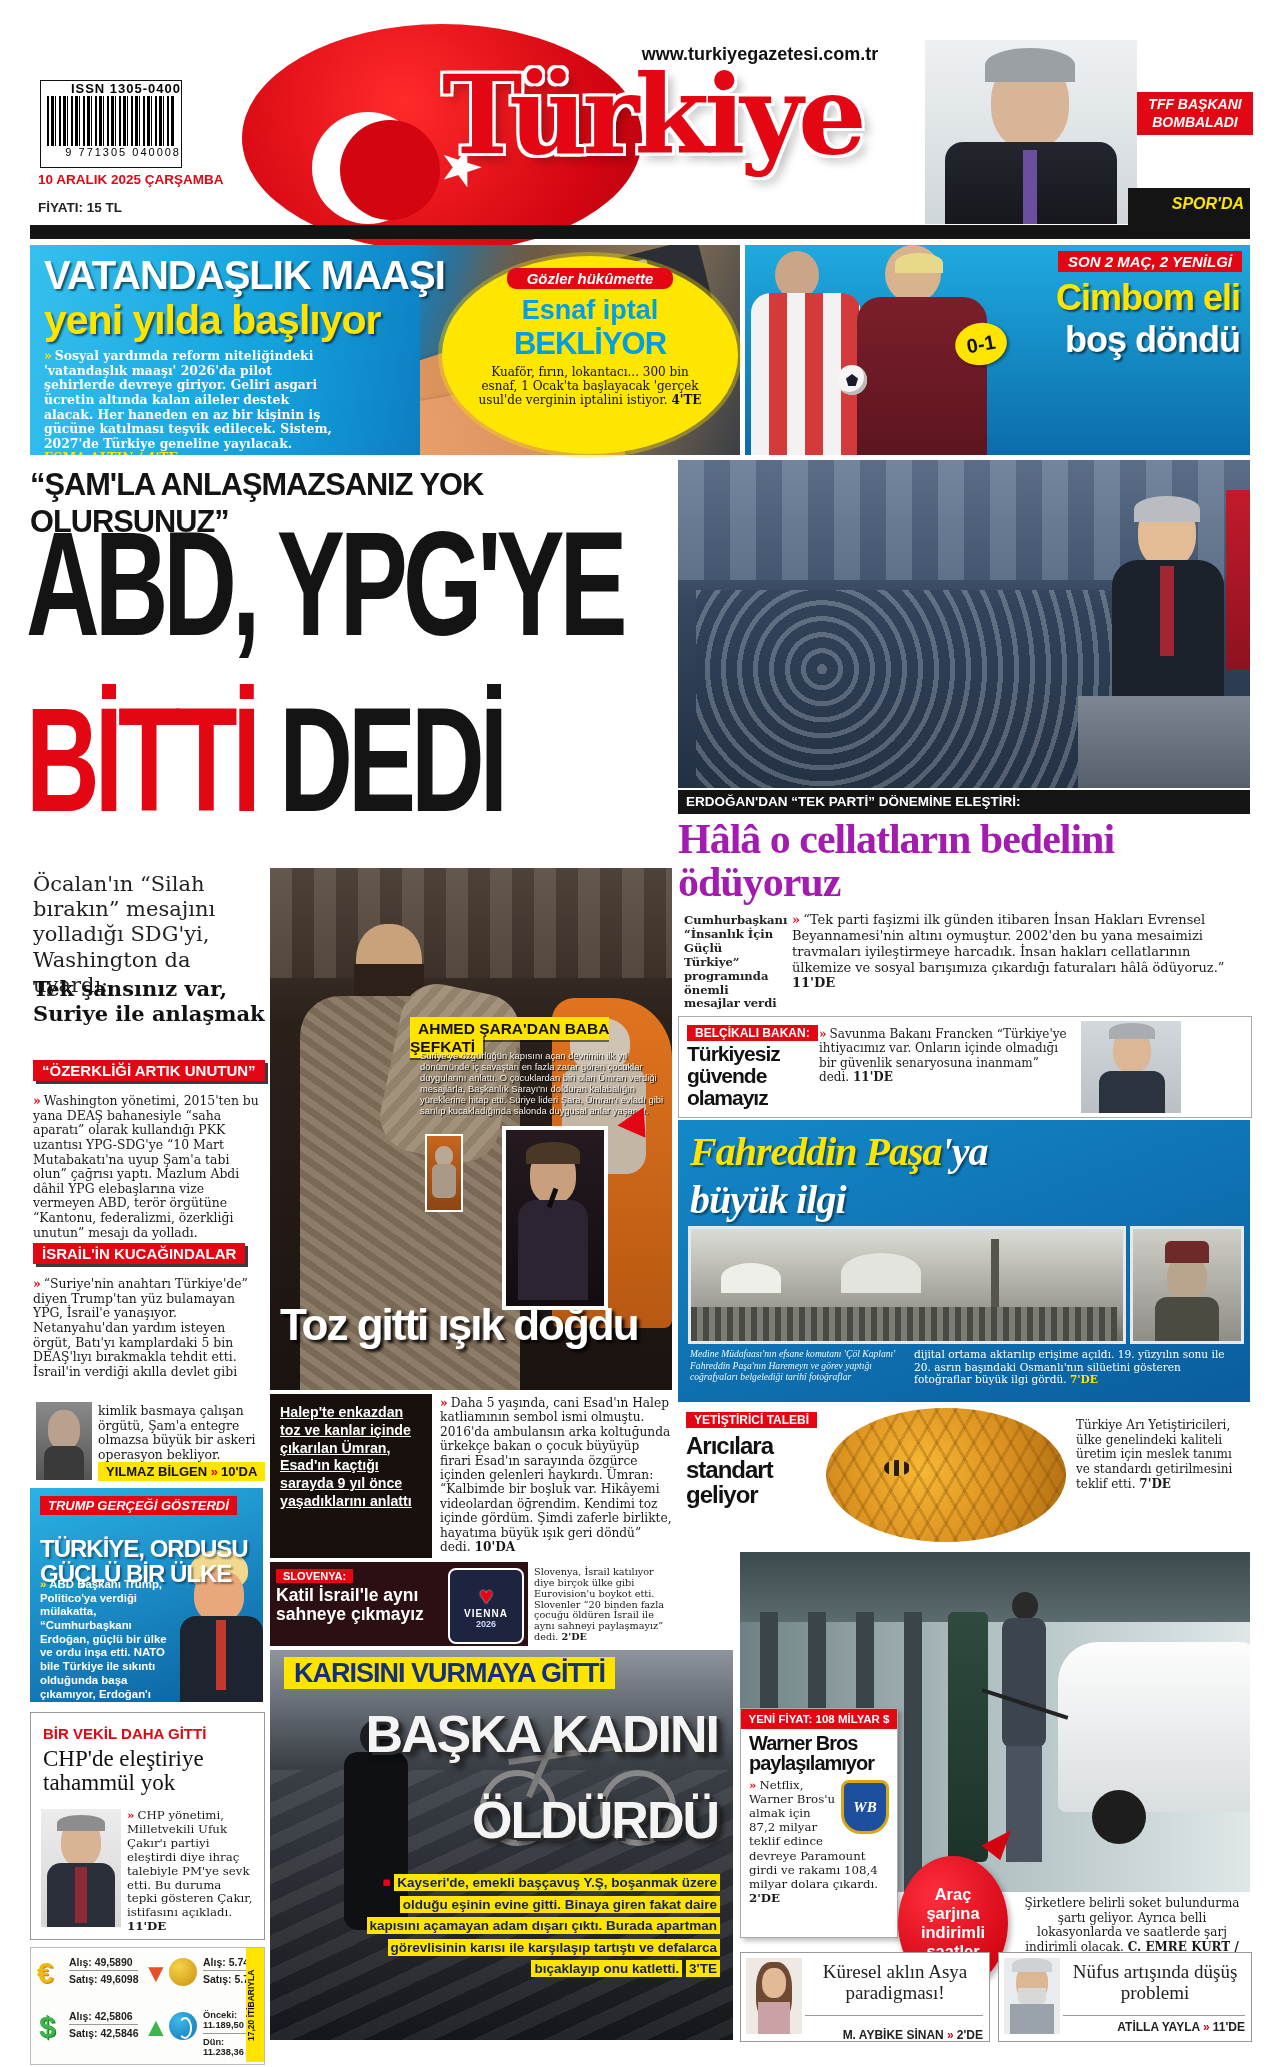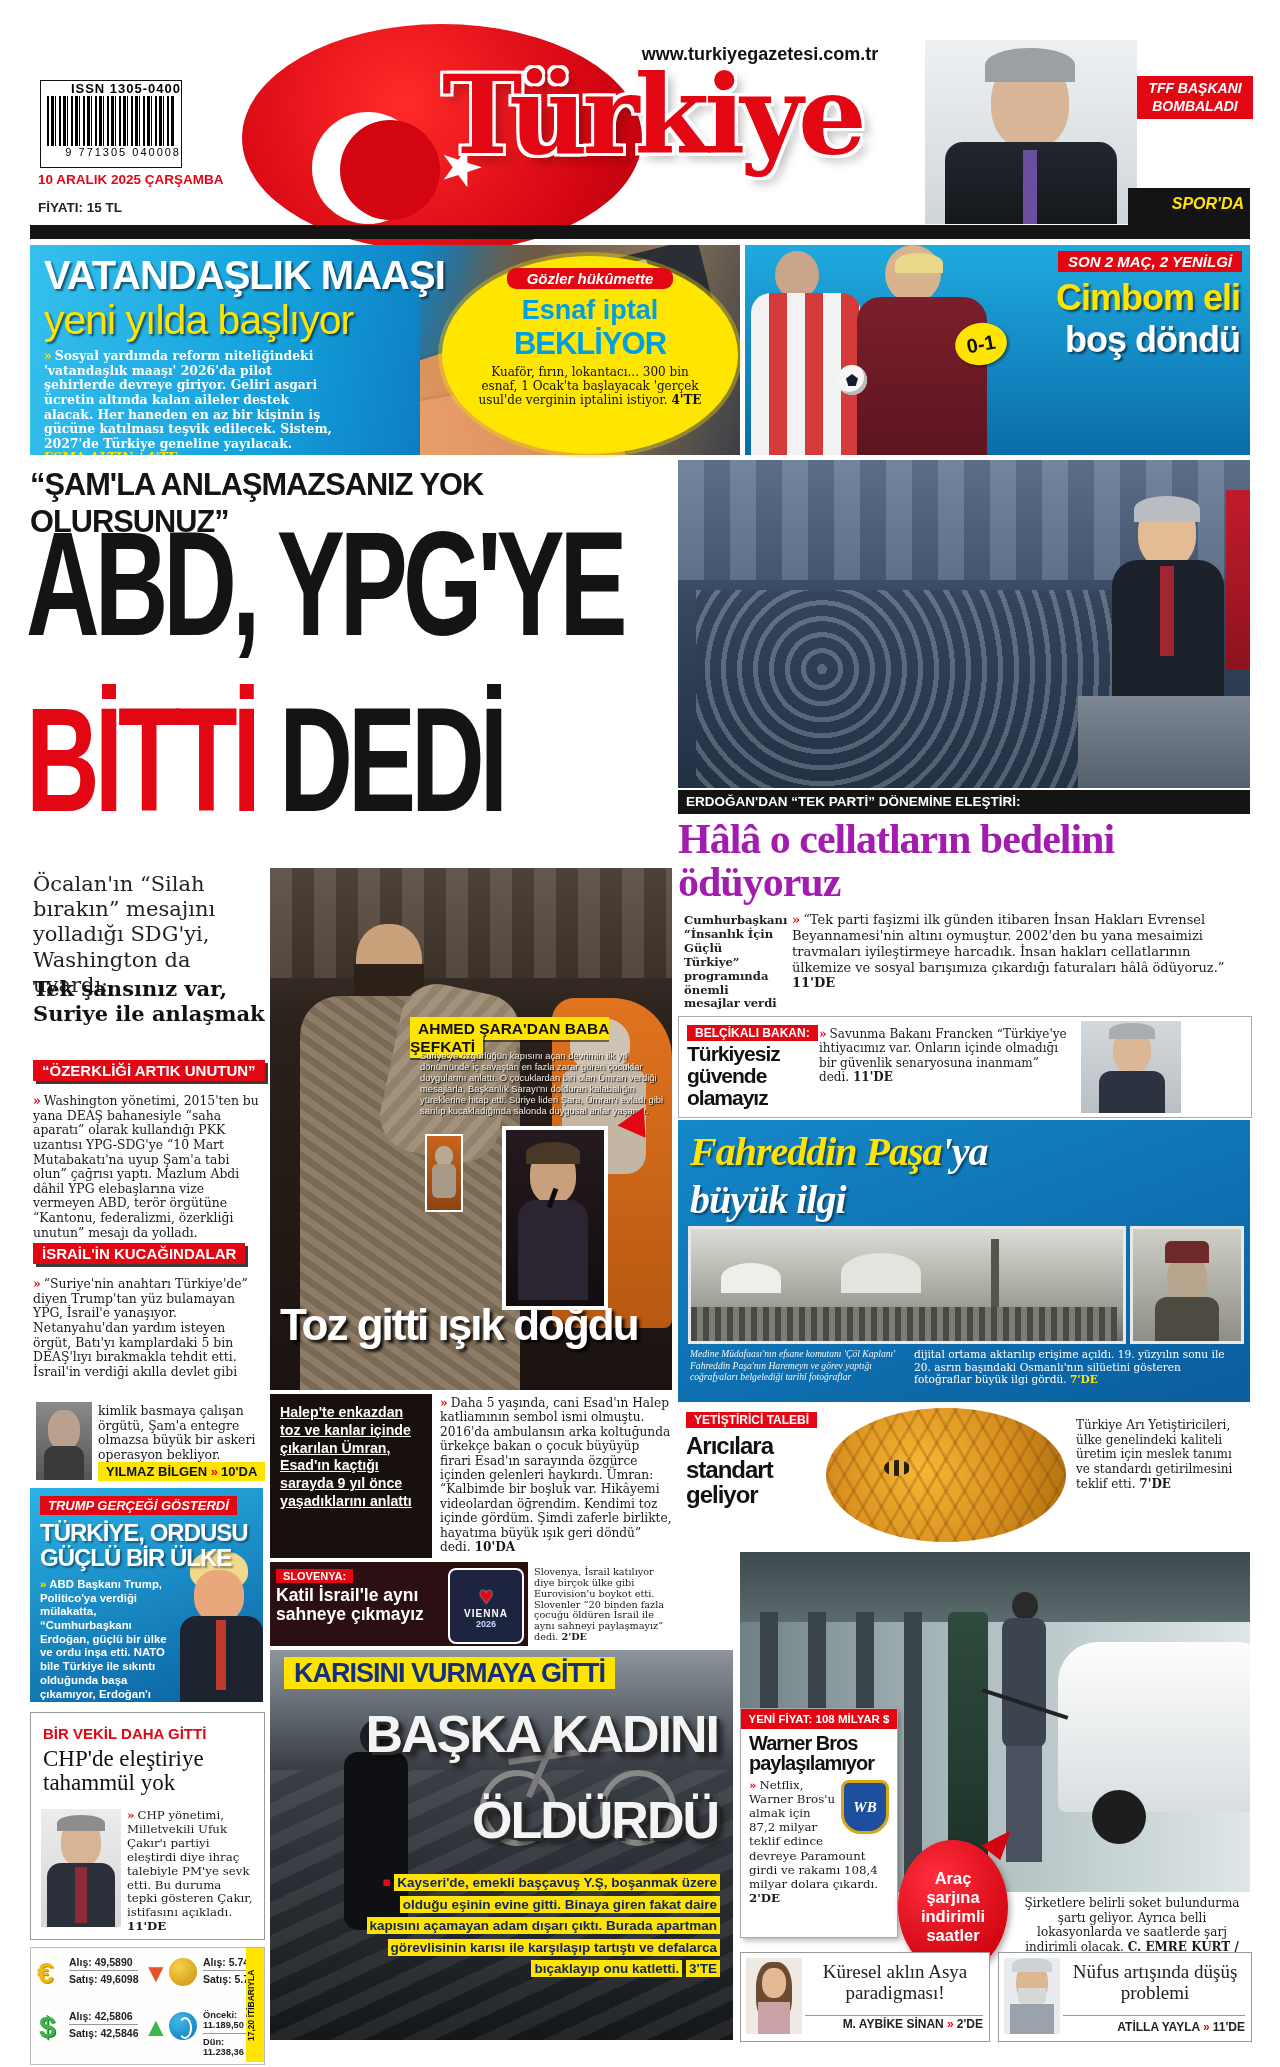--- a/index.html
+++ b/index.html
@@ -1,21 +1,21 @@
 <!DOCTYPE html>
 <html><head>
 <meta charset="utf-8">
 <style>
   html,body{margin:0;padding:0;background:#e9e9e9;}
   #page{position:relative;width:1280px;height:2067px;background:#fff;overflow:hidden;
         font-family:"Liberation Sans",sans-serif;}
   .a{position:absolute;}
   .se{font-family:"Liberation Serif",serif;}
   .d{font-family:"DejaVu Serif",serif;}
-  .pre{white-space:pre-line;}
+  .pre{white-space:pre-line;margin-top:16px;}
   .redlab{background:#e30613;color:#fff;font-weight:bold;display:inline-block;
           padding:2px 9px;box-shadow:3px 3px 0 rgba(25,25,25,.85);}
   .bu{color:#e30613;font-weight:bold;margin-right:3px;}
   .pg{font-weight:bold;}
   .ph{position:absolute;overflow:hidden;}
   .cond{letter-spacing:-1px;}
   .shadow-d{text-shadow:2px 2px 2px rgba(0,0,0,.55);}
 </style>
 </head>
 <body>
@@ -55,21 +55,21 @@
   <div class="a" style="left:30px;top:225px;width:1220px;height:14px;background:#141414;"></div>
 
   <div class="a" style="left:30px;top:245px;width:710px;height:210px;background:linear-gradient(100deg,#35c0ee,#14a1dc 35%,#0d7cc0 58%,#7a6650 72%,#5f4c38 100%);overflow:hidden;">
     <div class="ph" style="left:390px;top:0;width:320px;height:210px;background:linear-gradient(110deg,rgba(13,124,192,0) 0,#6e5a44 30%,#8a7458 60%,#3b3f45 100%);">
       <div style="position:absolute;left:140px;top:10px;width:150px;height:90px;background:#2b2f35;border-radius:10px;transform:rotate(-14deg);"></div>
       <div style="position:absolute;left:160px;top:22px;width:70px;height:22px;background:#9fb2b8;border-radius:3px;transform:rotate(-14deg);"></div>
       <div style="position:absolute;left:-30px;top:95px;width:200px;height:95px;background:linear-gradient(90deg,#e09a5e,#d4895a 60%,#c97b4e);border-radius:8px;transform:rotate(-18deg);box-shadow:0 2px 6px rgba(0,0,0,.4);"></div>
       <div style="position:absolute;left:-10px;top:140px;width:210px;height:95px;background:linear-gradient(90deg,#e8a06a,#dd9260 60%,#cf8252);border-radius:8px;transform:rotate(-10deg);box-shadow:0 2px 6px rgba(0,0,0,.4);"></div>
     </div>
     <div class="a shadow-d" style="left:14px;top:8px;font-weight:900;font-size:40px;color:#fff;letter-spacing:-1px;">VATANDAŞLIK MAAŞI</div>
-    <div class="a shadow-d" style="left:14px;top:52px;font-weight:400;font-size:41px;color:#ffe400;letter-spacing:-1px;">yeni yılda başlıyor</div>
+    <div class="a shadow-d" style="left:14px;top:52px;font-weight:700;font-size:41px;color:#ffe400;letter-spacing:-1px;">yeni yılda başlıyor</div>
     <div class="a d" style="left:14px;top:104px;width:292px;font-size:12.4px;line-height:1.18;color:#fff;font-weight:bold;">
       <span class="bu" style="color:#ffe400;">»</span><span>Sosyal yardımda reform niteliğindeki 'vatandaşlık maaşı' 2026'da pilot şehirlerde devreye giriyor. Geliri asgari ücretin altında kalan aileler destek alacak. Her haneden en az bir kişinin iş gücüne katılması teşvik edilecek. Sistem, 2027'de Türkiye geneline yayılacak.</span>
       <span style="color:#ffe400;font-weight:bold;">ESMA ALTIN / 4'TE</span>
     </div>
   </div>
 
   <div class="a" style="left:442px;top:256px;width:296px;height:198px;border-radius:50%;background:#ffe600;box-shadow:0 0 0 4px rgba(255,230,0,.35);
               display:flex;flex-direction:column;align-items:center;text-align:center;">
     <div style="margin-top:12px;background:#e30613;color:#fff;font-weight:bold;font-style:italic;font-size:15px;padding:2px 20px;border-radius:9px;">
       <span>Gözler hükûmette</span></div>
@@ -384,21 +384,21 @@
     <span>Şirketlere belirli soket bulundurma şartı geliyor. Ayrıca belli lokasyonlarda ve saatlerde şarj indirimli olacak.</span> <span class="pg">C. EMRE KURT / 4'TE</span>
   </div>
 
   <div class="a" style="left:740px;top:1952px;width:248px;height:88px;border:1px solid #999;background:#fff;">
     <div class="ph" style="left:5px;top:5px;width:56px;height:76px;background:#efe9e4;">
       <div style="position:absolute;left:10px;top:4px;width:36px;height:62px;border-radius:40%;background:#6e4a33;"></div>
       <div style="position:absolute;left:16px;top:10px;width:24px;height:30px;border-radius:45%;background:#e3b996;"></div>
       <div style="position:absolute;left:12px;top:44px;width:32px;height:34px;background:#caa2a6;"></div>
     </div>
     <div class="a se" style="left:64px;top:8px;width:180px;text-align:center;font-size:19px;line-height:1.12;color:#222;">Küresel aklın Asya paradigması!</div>
-    <div class="a" style="left:64px;top:62px;width:178px;border-top:1px solid #999;text-align:right;padding-top:1px;font-weight:bold;font-size:12px;color:#222;">
+    <div class="a" style="left:64px;top:62px;width:178px;border-top:1px solid #999;text-align:right;padding-top:12px;font-weight:bold;font-size:12px;color:#222;">
       <span>M. AYBİKE SİNAN</span> <span class="bu">»</span><span class="pg">2'DE</span>
     </div>
   </div>
   <div class="a" style="left:998px;top:1952px;width:252px;height:88px;border:1px solid #999;background:#fff;">
     <div class="ph" style="left:5px;top:5px;width:56px;height:76px;background:#e9ecee;">
       <div style="position:absolute;left:12px;top:6px;width:32px;height:38px;border-radius:45%;background:#dcb794;"></div>
       <div style="position:absolute;left:8px;top:0px;width:40px;height:14px;border-radius:50% 50% 0 0;background:#cfd2d4;"></div>
       <div style="position:absolute;left:14px;top:30px;width:28px;height:18px;border-radius:0 0 40% 40%;background:#d8d8d6;"></div>
       <div style="position:absolute;left:6px;top:46px;width:44px;height:32px;background:#9aa3ac;"></div>
     </div>

